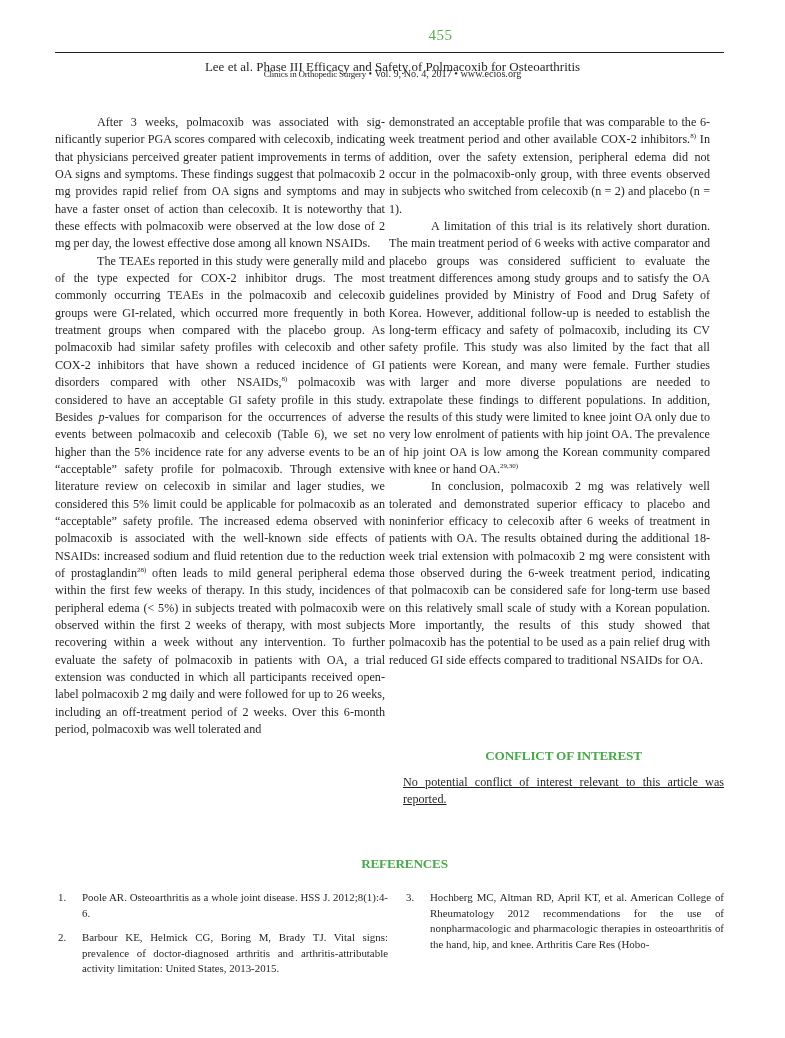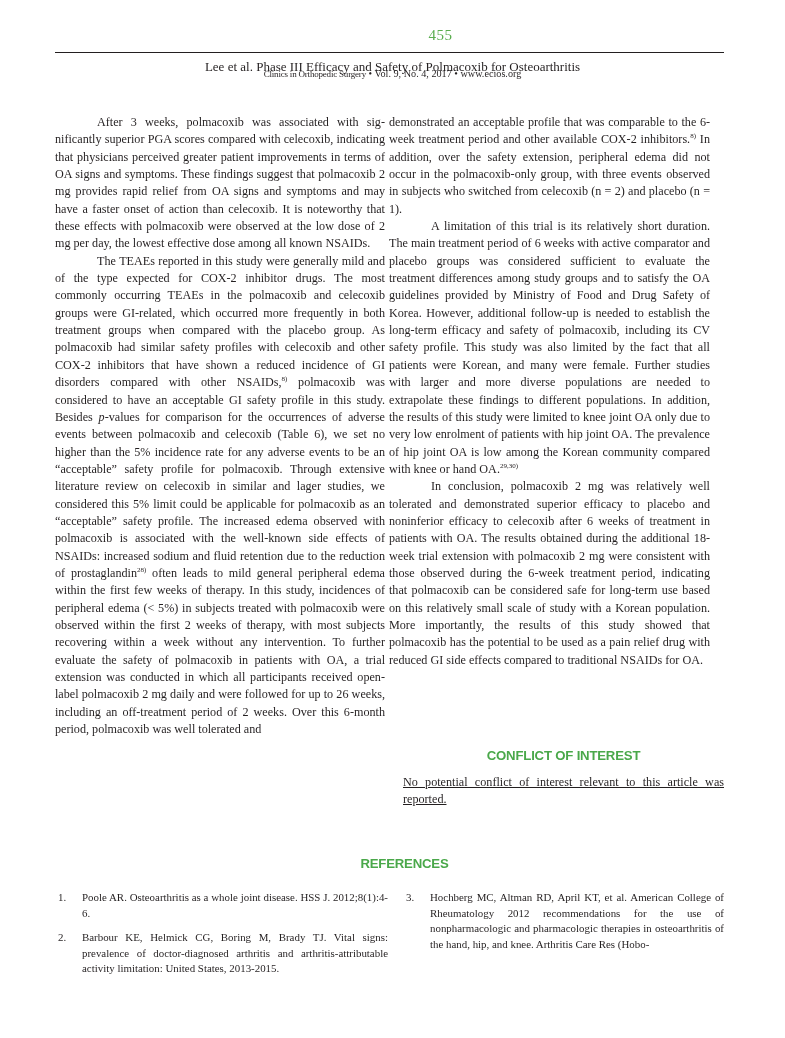--- a/index.html
+++ b/index.html
@@ -14,21 +14,21 @@
   .running-journal { position: absolute; top: 68px; left: 0; width: 785px; text-align: center;
          font-size: 10.2px; }
   .running-journal .jn { font-size: 9px; letter-spacing: -0.2px; }
   .col { position: absolute; top: 114px; width: 330px; font-size: 12.15px; line-height: 17.35px;
          text-align: justify; hyphens: manual; }
   .col-left { left: 55px; }
   .col-right { left: 389px; width: 321px; }
   .col p { margin: 0; }
   .indent { text-indent: 42px; }
   sup { font-size: 7px; line-height: 0; vertical-align: 5px; }
-  .section-heading { font-family: Liberation Sans, sans-serif; font-weight: bold;
+  .section-heading { font-family: Liberation Serif, serif; font-weight: bold;
          color: #4aa84a; font-size: 13.2px; text-align: center; letter-spacing: -0.2px; }
   .coi-heading { position: absolute; top: 748px; left: 403px; width: 321px; }
   .coi-text { position: absolute; top: 774px; left: 403px; width: 321px; font-size: 12.15px;
          line-height: 17.35px; text-align: justify; margin: 0; text-decoration: underline; }
   .refs-heading { position: absolute; top: 856px; left: 12px; width: 785px; }
   .refs { position: absolute; top: 890px; font-size: 10.9px; line-height: 15.6px; }
   .refs-left { left: 55px; width: 333px; }
   .refs-right { left: 403px; width: 321px; }
   .ref { position: relative; padding-left: 27px; text-align: justify; margin-bottom: 9px; }
   .ref .num { position: absolute; left: 3px; top: 0; }

